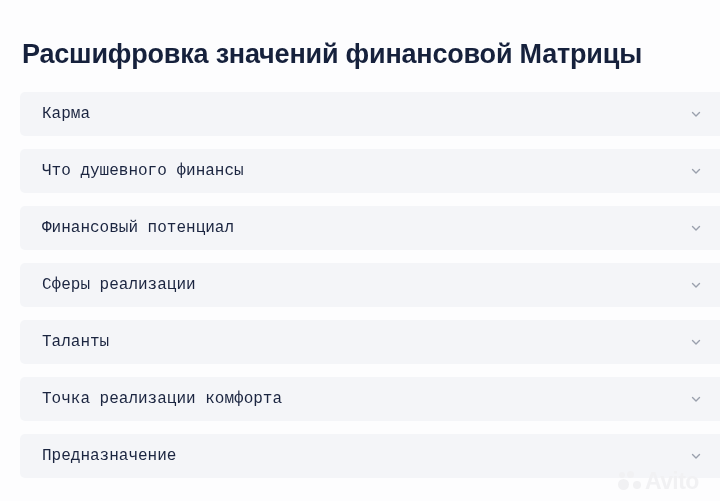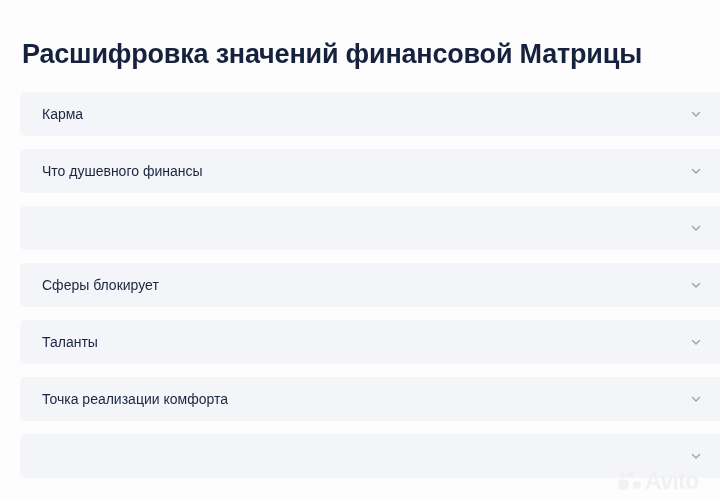--- a/index.html
+++ b/index.html
@@ -57,25 +57,26 @@
 
   .accordion-item:last-child {
     margin-bottom: 0;
   }
 
   .accordion-label {
     position: absolute;
     left: 22px;
     top: 50%;
     transform: translateY(-50%);
-    font-size: 14px;
+    font-size: 16px;
     line-height: 17px;
     font-weight: 400;
     color: #1b2540;
     white-space: nowrap;
+    font-family: Liberation Mono, monospace;
   }
 
   .accordion-chevron {
     position: absolute;
     right: 34px;
     top: 50%;
     transform: translateY(-50%);
     width: 12px;
     height: 12px;
     display: block;
@@ -153,29 +154,30 @@
     <div class="accordion-item">
       <span class="accordion-label">Что душевного финансы</span>
       <span class="accordion-chevron">
         <svg viewBox="0 0 12 12" aria-hidden="true">
             <path d="M2.5 4.5 L6 8 L9.5 4.5"></path>
           </svg>
       </span>
     </div>
 
     <div class="accordion-item">
-      <span class="accordion-chevron">
-        <svg viewBox="0 0 12 12" aria-hidden="true">
-            <path d="M2.5 4.5 L6 8 L9.5 4.5"></path>
-          </svg>
-      </span>
-    </div>
-
-    <div class="accordion-item">
-      <span class="accordion-label">Сферы блокирует</span>
+      <span class="accordion-label">Финансовый потенциал</span>
+      <span class="accordion-chevron">
+        <svg viewBox="0 0 12 12" aria-hidden="true">
+            <path d="M2.5 4.5 L6 8 L9.5 4.5"></path>
+          </svg>
+      </span>
+    </div>
+
+    <div class="accordion-item">
+      <span class="accordion-label">Сферы реализации</span>
       <span class="accordion-chevron">
         <svg viewBox="0 0 12 12" aria-hidden="true">
             <path d="M2.5 4.5 L6 8 L9.5 4.5"></path>
           </svg>
       </span>
     </div>
 
     <div class="accordion-item">
       <span class="accordion-label">Таланты</span>
       <span class="accordion-chevron">
@@ -188,20 +190,21 @@
     <div class="accordion-item">
       <span class="accordion-label">Точка реализации комфорта</span>
       <span class="accordion-chevron">
         <svg viewBox="0 0 12 12" aria-hidden="true">
             <path d="M2.5 4.5 L6 8 L9.5 4.5"></path>
           </svg>
       </span>
     </div>
 
     <div class="accordion-item">
+      <span class="accordion-label">Предназначение</span>
       <span class="accordion-chevron">
         <svg viewBox="0 0 12 12" aria-hidden="true">
             <path d="M2.5 4.5 L6 8 L9.5 4.5"></path>
           </svg>
       </span>
     </div>
 
   </div>
 
   <div class="watermark">

